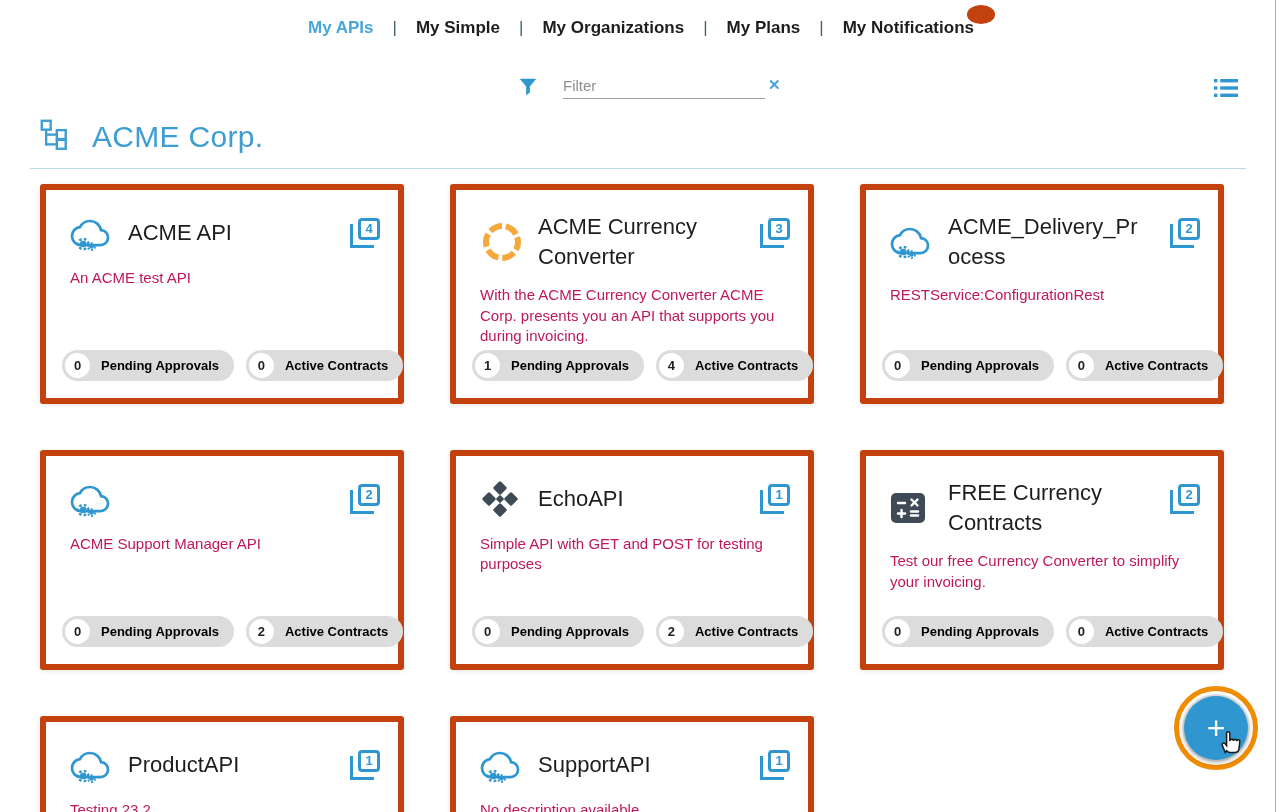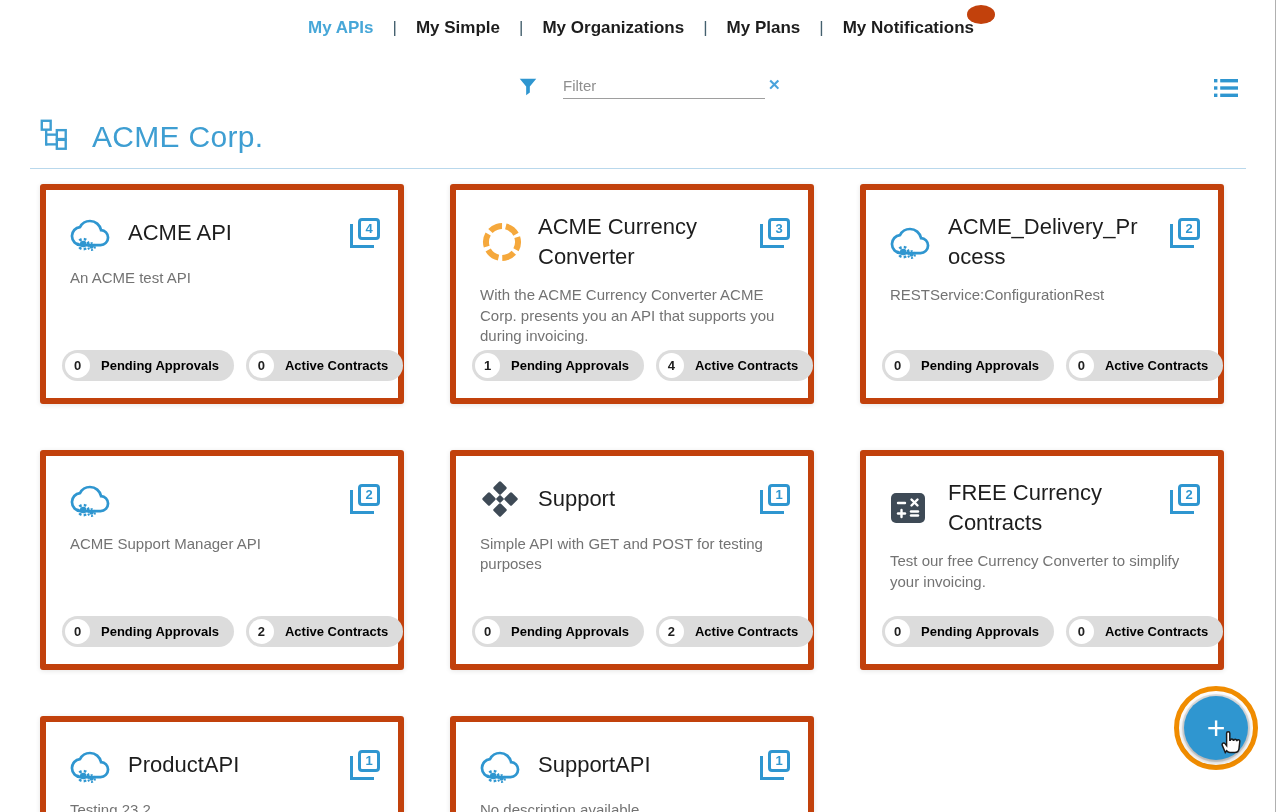--- a/index.html
+++ b/index.html
@@ -33,21 +33,21 @@
 
   
   .grid { margin:15px 0 0 40px; display:grid; grid-template-columns:364px 364px 364px;
           column-gap:46px; row-gap:46px; grid-auto-rows:220px; }
   .card { position:relative; background:#fff; border:6px solid #c2410c; border-radius:3px;
           box-shadow:0 1px 5px rgba(0,0,0,.10); padding:0 24px; cursor:pointer; }
   .card-head { display:flex; align-items:center; padding-top:22px; padding-right:48px; min-height:64px; }
   .api-icon { width:44px; flex:0 0 44px; display:flex; align-items:center; }
   .api-title { font-size:22px; font-weight:400; color:#1d1d1d; line-height:1.35;
                margin-left:14px; overflow-wrap:anywhere; }
-  .api-desc { margin-top:14px; font-size:15px; color:#737373; line-height:1.35; }
+  .api-desc { margin-top:14px; font-size:15px; color:#be185d; line-height:1.35; }
 
   .versions { position:absolute; top:28px; right:18px; width:30px; height:30px; }
   .versions::before { content:""; position:absolute; left:0; bottom:0; width:21px; height:21px;
                       border-left:3px solid #2f96d0; border-bottom:3px solid #2f96d0; }
   .v-box { position:absolute; top:0; right:0; width:22px; height:22px; border:3px solid #2f96d0;
            border-radius:4px; background:#fff; color:#2f96d0; font-size:13px; font-weight:700;
            line-height:16px; text-align:center; }
 
   .chips { position:absolute; left:16px; right:16px; bottom:17px; display:flex; gap:12px; }
   .chip { background:#dcdcdc; border-radius:16px; height:31px; display:flex; align-items:center; }
@@ -247,21 +247,21 @@
               <rect x="-5.2" y="-5.2" width="10.4" height="10.4" rx="1.5"></rect>
             </g>
           <g transform="translate(9,20) rotate(45)">
               <rect x="-5.2" y="-5.2" width="10.4" height="10.4" rx="1.5"></rect>
             </g>
           <g transform="translate(20,20) rotate(45)">
               <rect x="-3" y="-3" width="6" height="6" rx="1"></rect>
             </g>
         </svg>
       </span>
-      <h3 class="api-title">Support</h3>
+      <h3 class="api-title">EchoAPI</h3>
       <span class="versions">
         <span class="v-box">1</span>
       </span>
     </div>
     <p class="api-desc">Simple API with GET and POST for testing purposes</p>
     <div class="chips">
       <div class="chip">
         <span class="chip-count">0</span>
         <span class="chip-label">Pending Approvals</span>
       </div>

